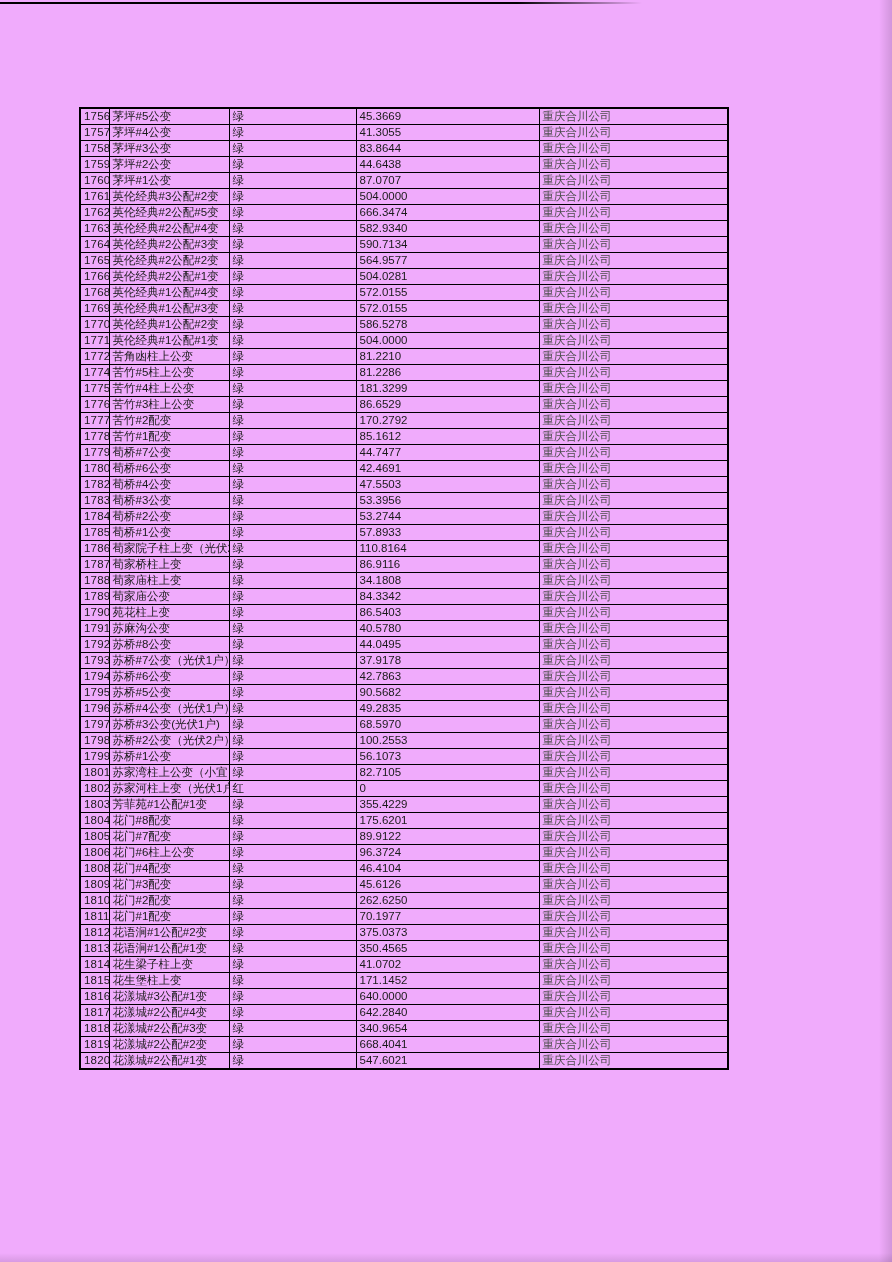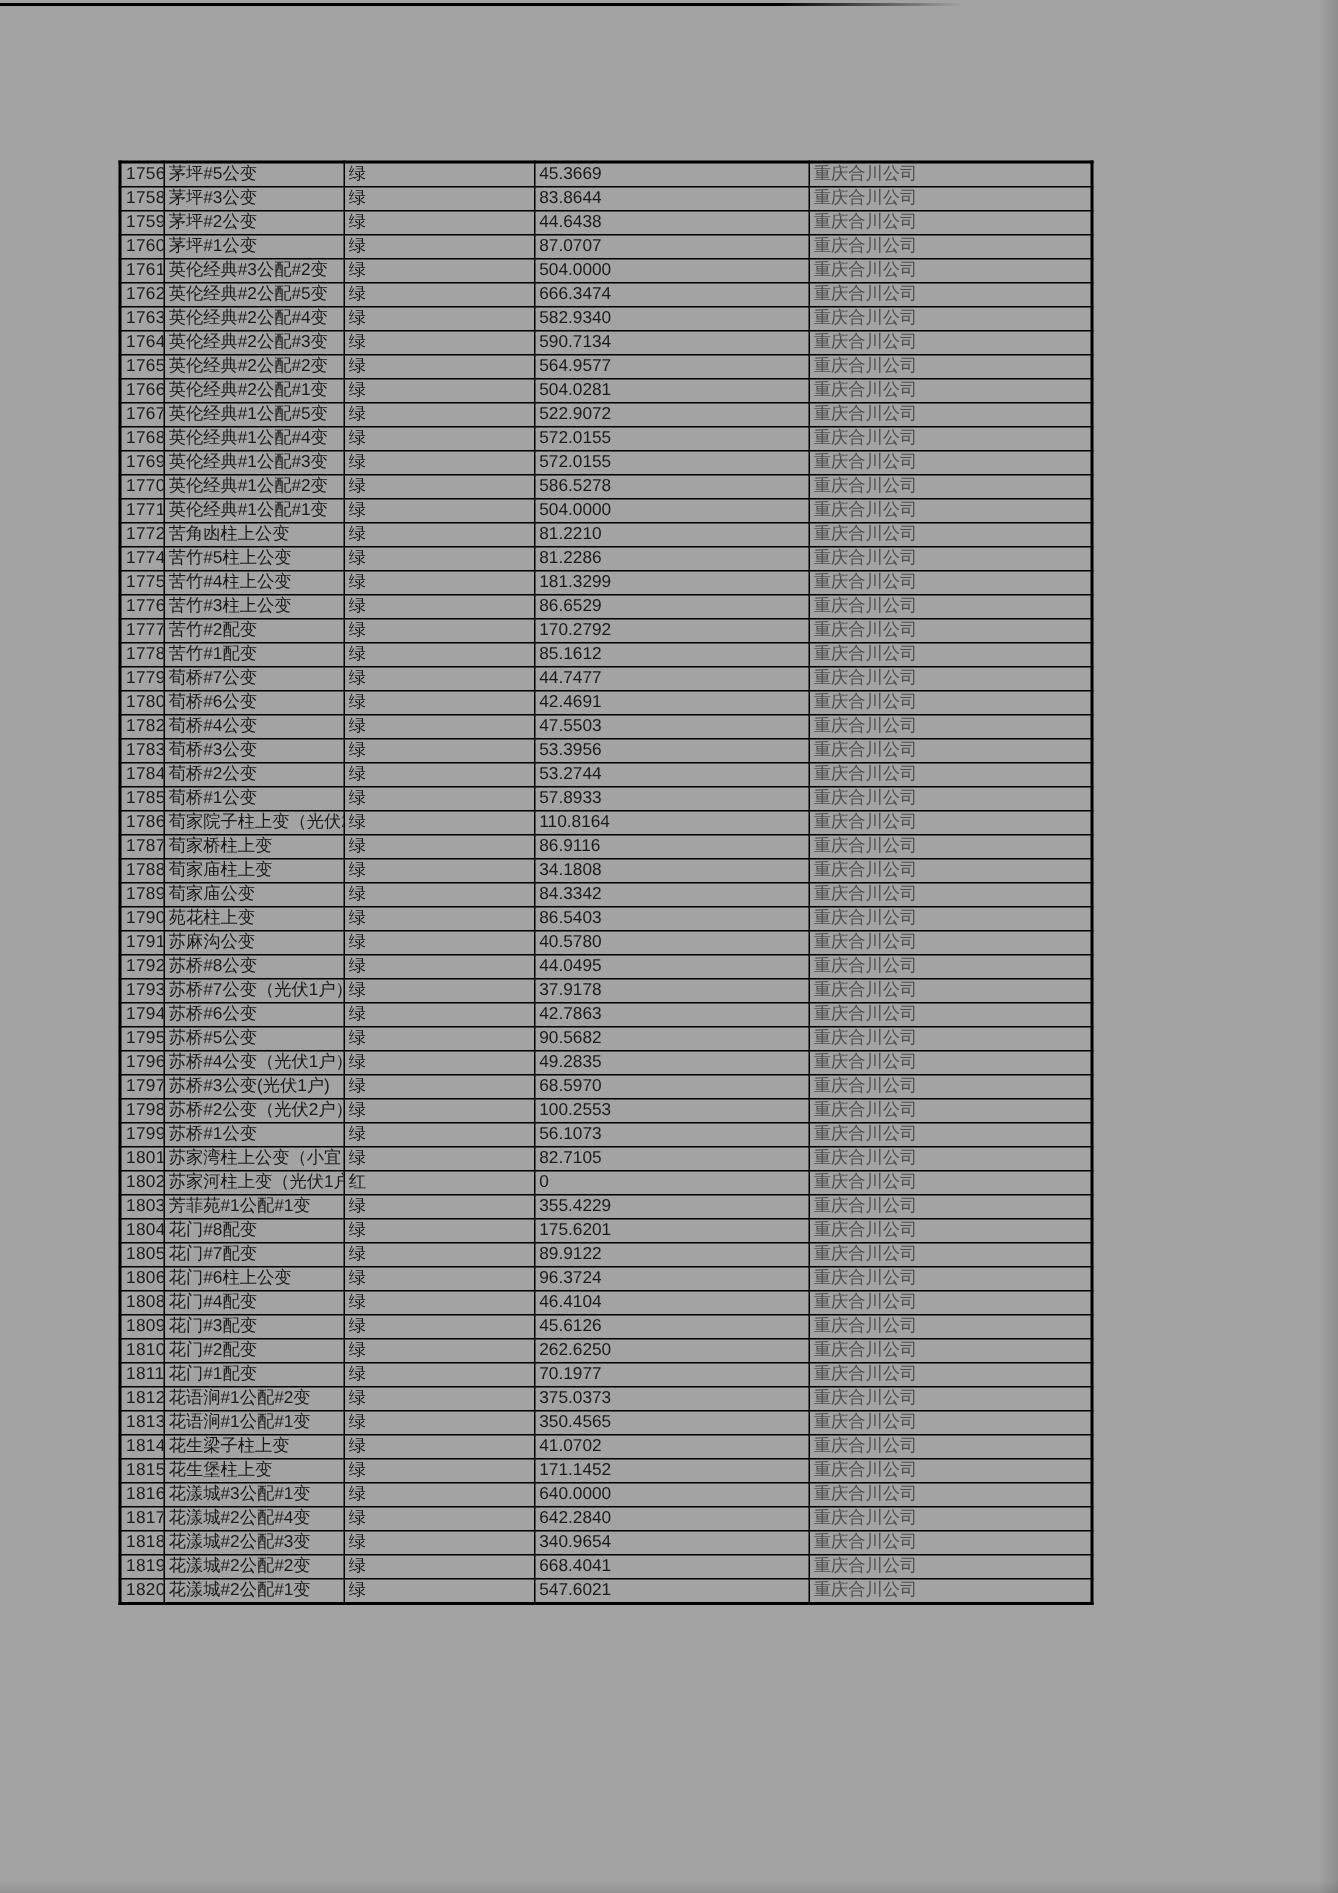--- a/index.html
+++ b/index.html
@@ -1,20 +1,20 @@
 <!DOCTYPE html>
 <html><head>
 <meta charset="utf-8">
 <style>
   html, body { margin: 0; padding: 0; background: #ffffff; }
   .page {
     position: relative;
     width: 892px;
     height: 1262px;
-    background: #a3a3a3;
+    background: #f0abfc;
     overflow: hidden;
     font-family: "Liberation Sans", "DejaVu Sans", sans-serif;
   }
   .top-rule {
     position: absolute;
     top: 2px; left: 0;
     width: 100%; height: 2px;
     background: linear-gradient(to right, #000 0%, #000 58%, rgba(0,0,0,0) 72%);
   }
   .right-shade {
@@ -72,20 +72,27 @@
     </colgroup>
     <tbody>
         <tr>
     <td class="c-id">1756</td>
     <td class="c-name">茅坪#5公变</td>
     <td class="c-status">绿</td>
     <td class="c-value">45.3669</td>
     <td class="c-company">重庆合川公司</td>
   </tr>
         <tr>
+    <td class="c-id">1757</td>
+    <td class="c-name">茅坪#4公变</td>
+    <td class="c-status">绿</td>
+    <td class="c-value">41.3055</td>
+    <td class="c-company">重庆合川公司</td>
+  </tr>
+        <tr>
     <td class="c-id">1758</td>
     <td class="c-name">茅坪#3公变</td>
     <td class="c-status">绿</td>
     <td class="c-value">83.8644</td>
     <td class="c-company">重庆合川公司</td>
   </tr>
         <tr>
     <td class="c-id">1759</td>
     <td class="c-name">茅坪#2公变</td>
     <td class="c-status">绿</td>
@@ -132,27 +139,20 @@
     <td class="c-name">英伦经典#2公配#2变</td>
     <td class="c-status">绿</td>
     <td class="c-value">564.9577</td>
     <td class="c-company">重庆合川公司</td>
   </tr>
         <tr>
     <td class="c-id">1766</td>
     <td class="c-name">英伦经典#2公配#1变</td>
     <td class="c-status">绿</td>
     <td class="c-value">504.0281</td>
-    <td class="c-company">重庆合川公司</td>
-  </tr>
-        <tr>
-    <td class="c-id">1767</td>
-    <td class="c-name">英伦经典#1公配#5变</td>
-    <td class="c-status">绿</td>
-    <td class="c-value">522.9072</td>
     <td class="c-company">重庆合川公司</td>
   </tr>
         <tr>
     <td class="c-id">1768</td>
     <td class="c-name">英伦经典#1公配#4变</td>
     <td class="c-status">绿</td>
     <td class="c-value">572.0155</td>
     <td class="c-company">重庆合川公司</td>
   </tr>
         <tr>

